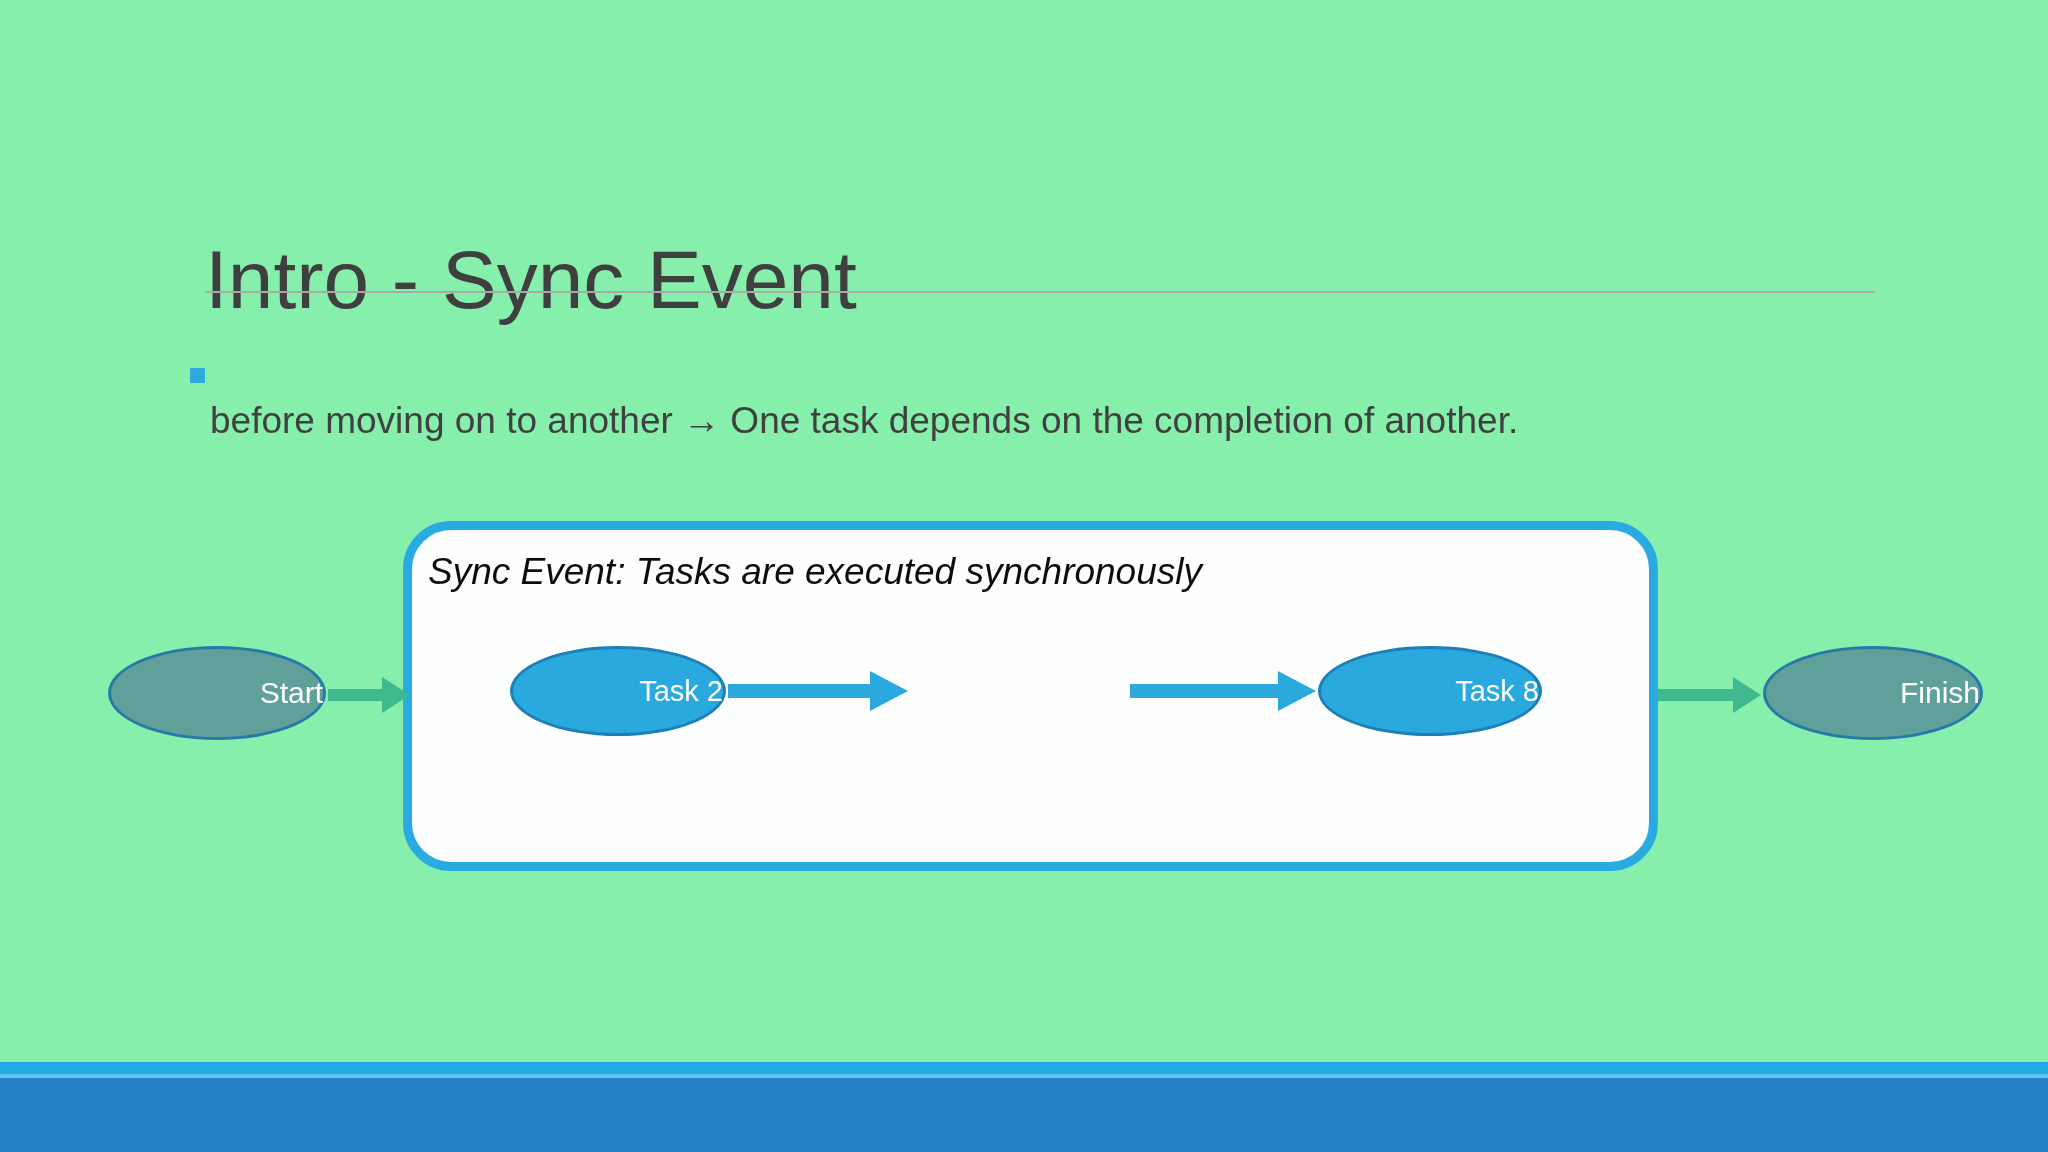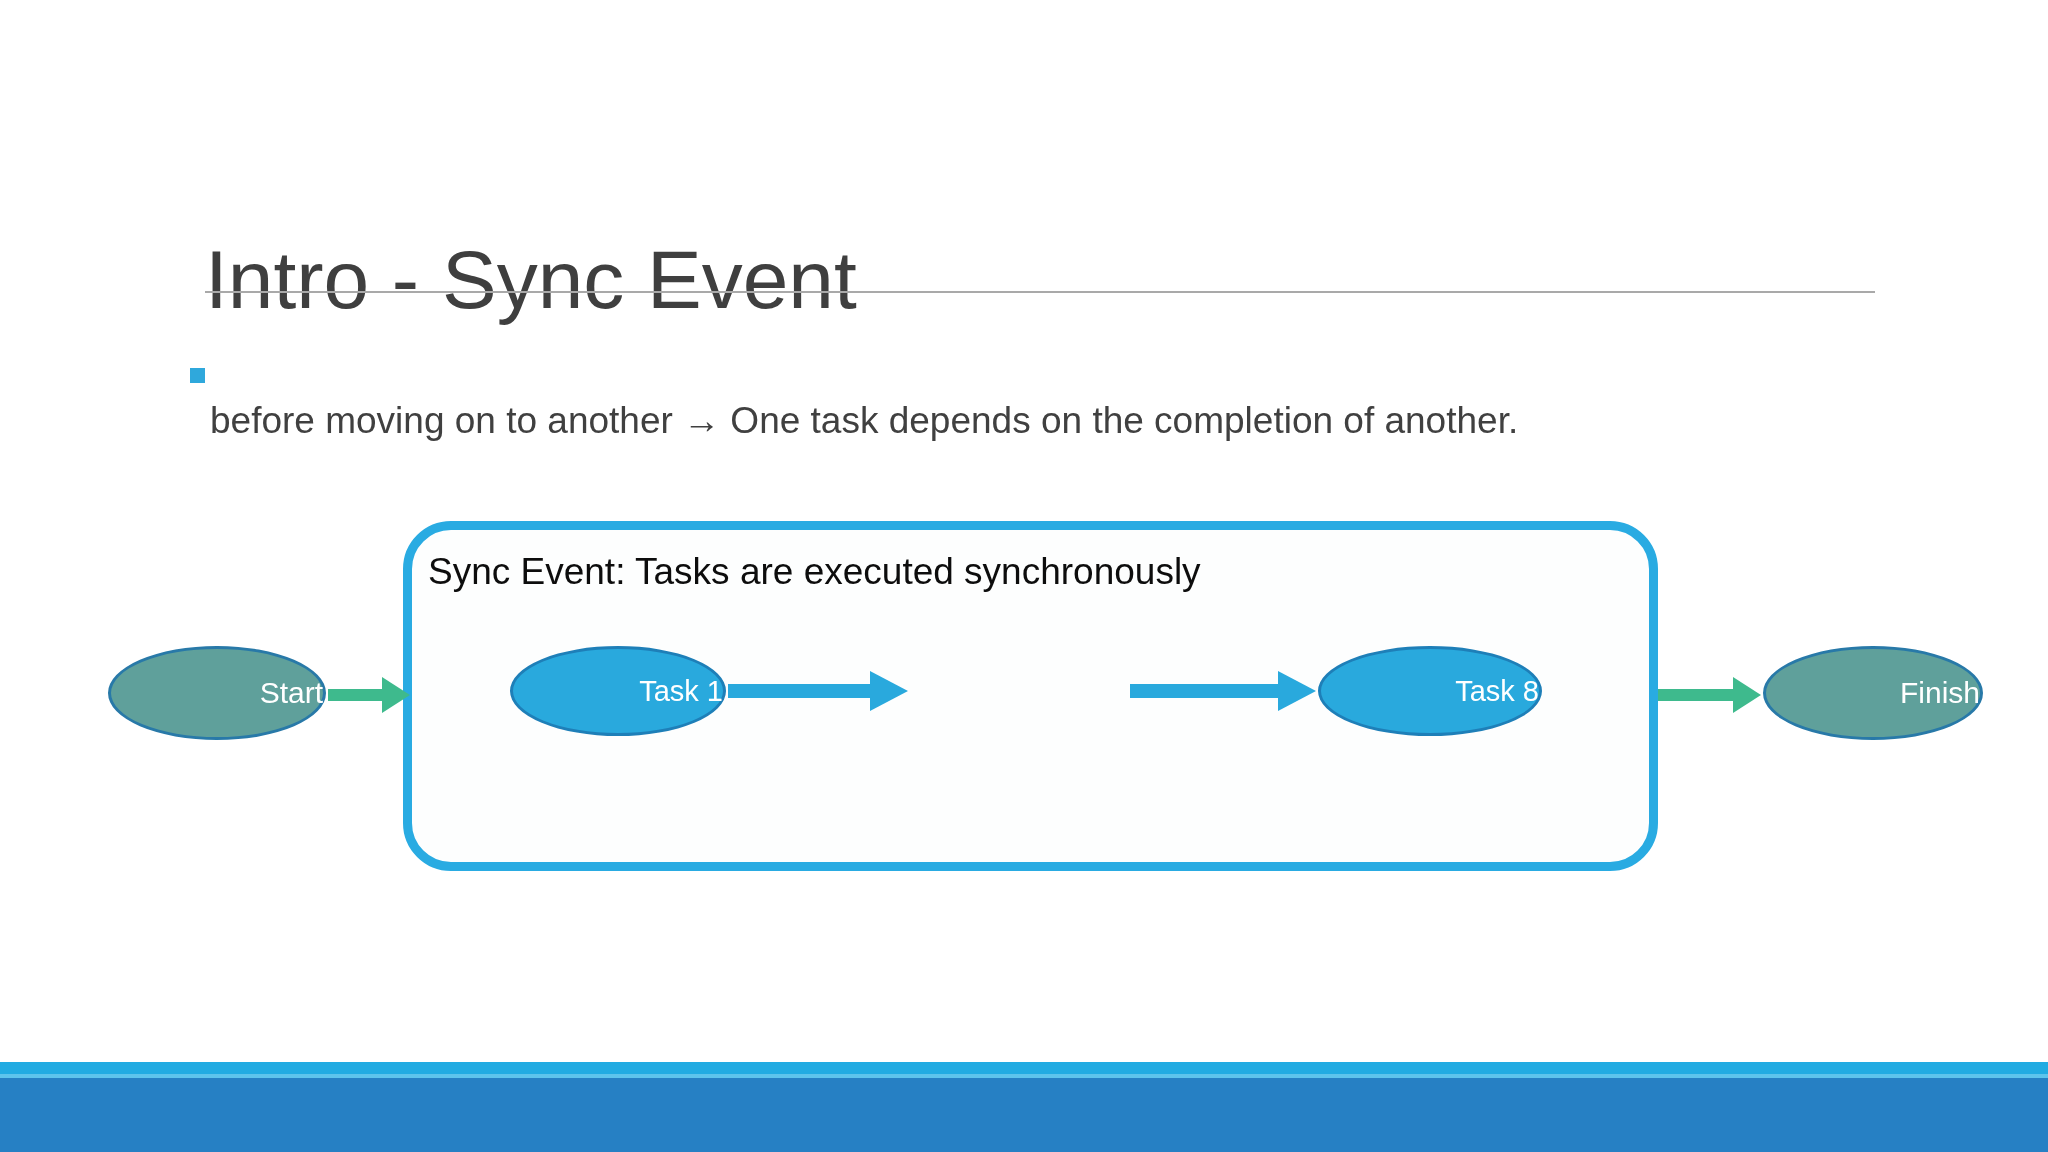--- a/index.html
+++ b/index.html
@@ -1,20 +1,20 @@
 <!DOCTYPE html>
 <html style="--title-text: #3f3f3f; --body-text: #404040; --bullet-marker: #2fa8dc; --divider: #a9a9a9; --box-border: #29abe2; --task-fill: #29a9dd; --task-border: #1e7fb8; --terminal-fill: #5fa09b; --terminal-border: #2879a8; --green-arrow: #3eba8d; --bottom-strip: #22abe2; --bottom-strip-divider: #5ec4ec; --bottom-bar: #2680c4;"><head>
 <meta charset="utf-8">
 <style>
   html, body { margin: 0; padding: 0; background: #888; }
   .slide {
     position: relative;
     width: 2048px;
     height: 1152px;
-    background: #ffffff;
+    background: #86efac;
     overflow: hidden;
     font-family: "Liberation Sans", sans-serif;
   }
 
   
   .title {
     position: absolute;
     left: 205px;
     top: 178px;
     font-size: 82px;
@@ -65,20 +65,21 @@
     border-radius: 48px;
     background: #fdfefe;
   }
   .sync-box-label {
     position: absolute;
     left: 428px;
     top: 551px;
     font-size: 37px;
     color: #0d0d0d;
     white-space: nowrap;
+    font-style: italic;
   }
 
   
   .node {
     position: absolute;
     border-radius: 50%;
     display: flex;
     align-items: center;
     justify-content: flex-end;
     color: #ffffff;
@@ -185,21 +186,21 @@
   <div id="node-start" class="node terminal">
     <span>Start</span>
   </div>
 
   <div id="edge-start-box" class="arrow green">
     <div class="shaft"></div>
     <div class="head"></div>
   </div>
 
   <div id="node-task1" class="node task">
-    <span>Task 1</span>
+    <span>Task 2</span>
   </div>
 
   <div id="edge-task1-task2" class="arrow blue">
     <div class="shaft"></div>
     <div class="head"></div>
   </div>
 
 
   <div id="edge-task2-task3" class="arrow blue">
     <div class="shaft"></div>

